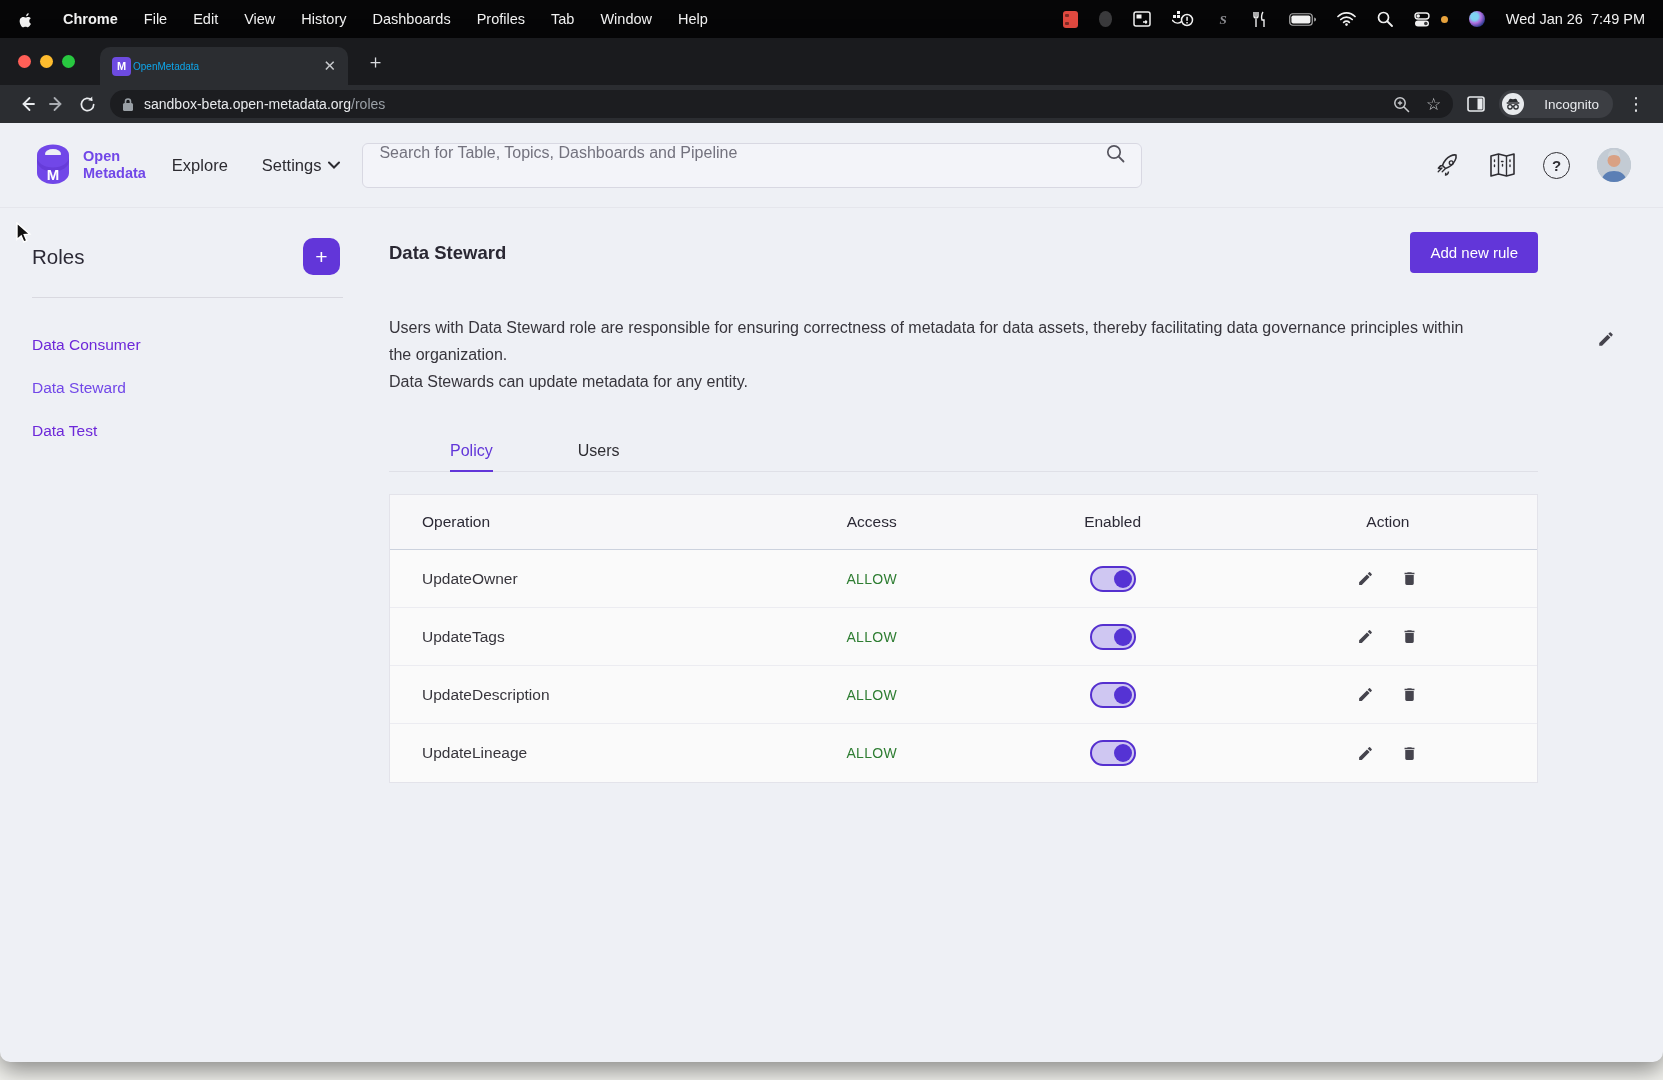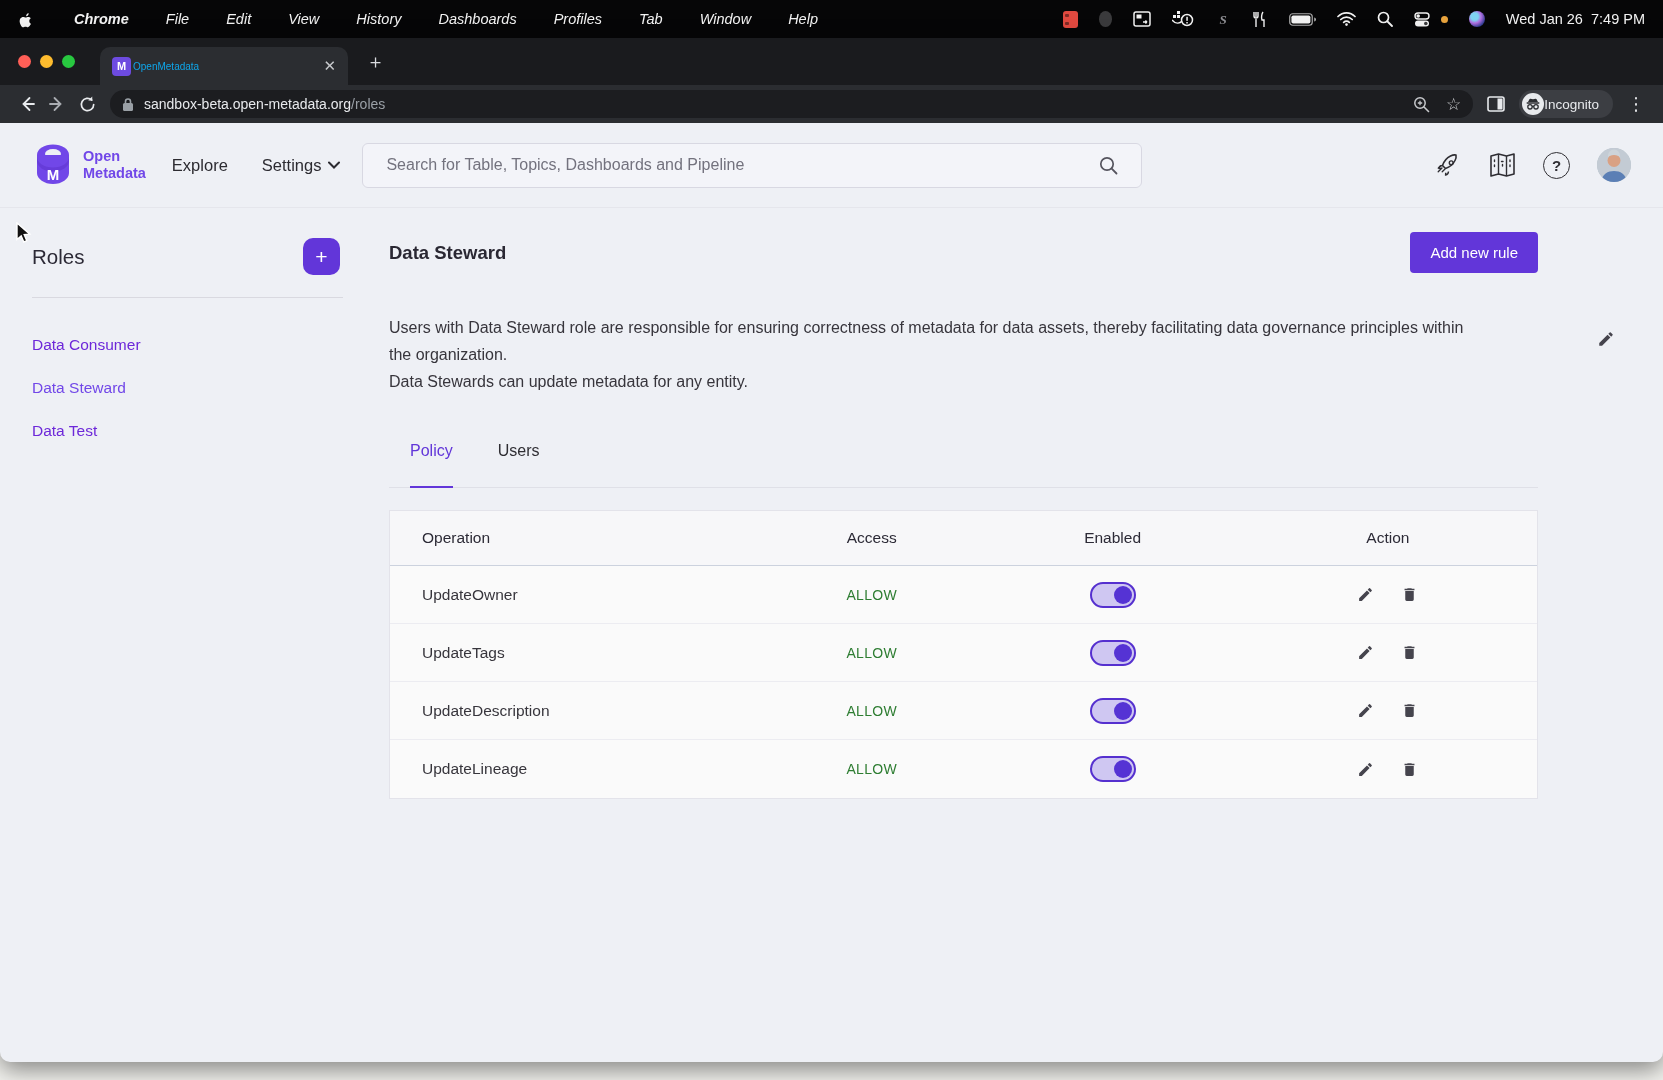--- a/index.html
+++ b/index.html
@@ -2,21 +2,21 @@
 <html><head>
 <meta charset="utf-8">
 <style>
   * { margin:0; padding:0; box-sizing:border-box; }
   html,body { width:1663px; height:1080px; overflow:hidden; }
   body { background:#f3f3ef; font-family:"Liberation Sans", sans-serif; position:relative; }
 
   
   .menubar { position:absolute; top:0; left:0; right:0; height:38px; background:#060607;
     display:flex; align-items:center; color:#f2f2f2; font-size:14.5px; padding:0 18px; }
-  .menubar .left { display:flex; align-items:center; gap:37px;font-style:italic; }
+  .menubar .left { display:flex; align-items:center; gap:26px; }
   .menubar .apple { margin-right:4px; display:flex; }
   .menu-item { cursor:default; }
   .menu-item.bold { font-weight:bold; }
   .menubar .right { margin-left:auto; display:flex; align-items:center; gap:21px; }
   .status-ic { display:flex; align-items:center; }
   .clock { font-size:14.5px; white-space:pre; }
   .rec-ind { width:15px; height:17px; background:#e0493f; border-radius:3px; position:relative; }
   .rec-ind:before, .rec-ind:after { content:""; position:absolute; left:2px; width:4px; height:3px; background:#7e2a25; border-radius:1px; }
   .rec-ind:before { top:3px; } .rec-ind:after { bottom:3px; }
   .balloon { width:13px; height:16px; background:#3a3a3c; border-radius:50% 50% 48% 48%; }
@@ -42,34 +42,34 @@
   .newtab { position:absolute; left:366px; top:14px; color:#dadce0; font-size:19px; line-height:19px; cursor:default; }
 
   .toolbar { height:38px; background:#2b2d31; display:flex; align-items:center; padding:16px 12px; }
   .navbtn { width:30px; height:30px; display:flex; align-items:center; justify-content:center; }
   .urlbar { flex:1; height:28px; background:#1c1d20; border-radius:14px; margin:0 8px;
     display:flex; align-items:center; padding:0 12px; font-size:14px; }
   .url-host { color:#e8eaed; } .url-path { color:#9aa0a6; }
   .urlbar .spacer { flex:1; }
   .glyph { color:#c7c9cc; font-size:16px; }
   .chip { height:28px; border-radius:14px; background:#3c3e43; display:flex; align-items:center;
-    gap:0; padding:0 14px 0 3px; margin:10px 8px; }
+    gap:20px; padding:0 14px 0 3px; margin:10px 8px; }
   .chip .circ { width:22px; height:22px; border-radius:50%; background:#e8eaed;
     display:flex; align-items:center; justify-content:center; }
   .chip span { color:#e8eaed; font-size:13.5px; }
 
   
   .appheader { height:85px; background:#eef0f5; display:flex; align-items:center;
     padding:0 32px; border-bottom:1px solid #e5e6ec; }
   .logo { display:flex; align-items:center; }
   .logo-text { margin-left:9px; color:#7147e8; font-weight:bold; font-size:14.5px; line-height:1.15; }
   .nav { display:flex; align-items:center; gap:34px; margin-left:26px; color:#2c2b31; font-size:16.5px; }
   .nav .nav-link { display:flex; align-items:center; gap:7px; cursor:pointer;text-align:right; }
   .searchbox { margin-left:22px; width:780px; height:45px; border:1px solid #d8d8e2; border-radius:6px;
-    background:#f3f4f9; display:flex; align-items:center; padding:0 23px; }
+    background:#f3f4f9; display:flex; align-items:flex-start; padding:0 16px; }
   .searchbox input { flex:1; border:none; outline:none; background:transparent; font-size:16px;
     color:#37353c; font-family:"Liberation Sans", sans-serif; }
   .searchbox input::placeholder { color:#73727e; }
   .hdr-icons { margin-left:auto; display:flex; align-items:center; gap:27px; }
   .avatar { width:34px; height:34px; border-radius:50%; overflow:hidden; background:#b9c3cc; }
 
   
   .page { position:relative; height:854px; }
   .sidebar { position:absolute; left:0; top:0; width:345px; padding:30px 0 0 32px; }
   .sb-head { display:flex; align-items:center; justify-content:space-between; padding-right:5px; }
@@ -83,21 +83,21 @@
 
   .content { position:absolute; left:389px; top:0; width:1149px; }
   .content-head { margin-top:24px; display:flex; align-items:center; justify-content:space-between; }
   .page-title { font-size:18.5px; font-weight:bold; color:#2a2833; }
   .add-rule-btn { background:#6236d9; color:#fff; border:none; border-radius:4px;
     padding:12px 20px; font-size:15px; cursor:pointer; font-family:"Liberation Sans", sans-serif; }
   .desc { margin-top:41px; font-size:16px; color:#37353c; line-height:27px; width:1080px; }
   .desc-edit { position:absolute; left:1597px; top:122px; cursor:pointer; }
 
   .tabs { margin-top:47px; display:flex; gap:45px; border-bottom:1px solid #dfe0e7; padding-left:21px; }
-  .tabbtn { padding-bottom:26px; font-size:16px; color:#2f2e33; cursor:pointer; border-bottom:2px solid transparent; margin-bottom:-1px; }
+  .tabbtn { padding-bottom:10px; font-size:16px; color:#2f2e33; cursor:pointer; border-bottom:2px solid transparent; margin-bottom:-1px;margin-left:40px; }
   .tabbtn.active { color:#6236d9; border-bottom-color:#6236d9; }
 
   .rules-table { margin-top:22px; width:1149px; border:1px solid #e3e3ea; background:#22c55e; }
   .t-head { display:flex; height:55px; align-items:center; background:#f7f7f9;
     border-bottom:1px solid #ccd2de; font-size:15.5px; color:#2c2a36; }
   .t-row { display:flex; height:58px; align-items:center; font-size:15.5px; color:#37353c;
     border-bottom:1px solid #ececf1; background:#fafafa; }
   .t-row:last-child { border-bottom:none; }
   .col-op { width:32%; padding-left:32px; text-align:left; }
   .col-ac { width:20%; text-align:center; }

